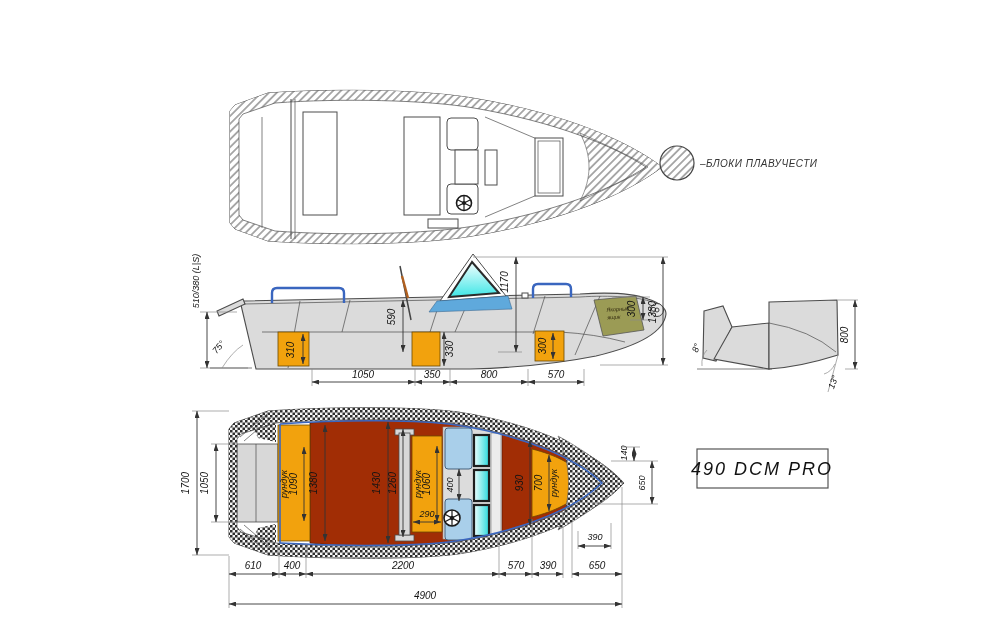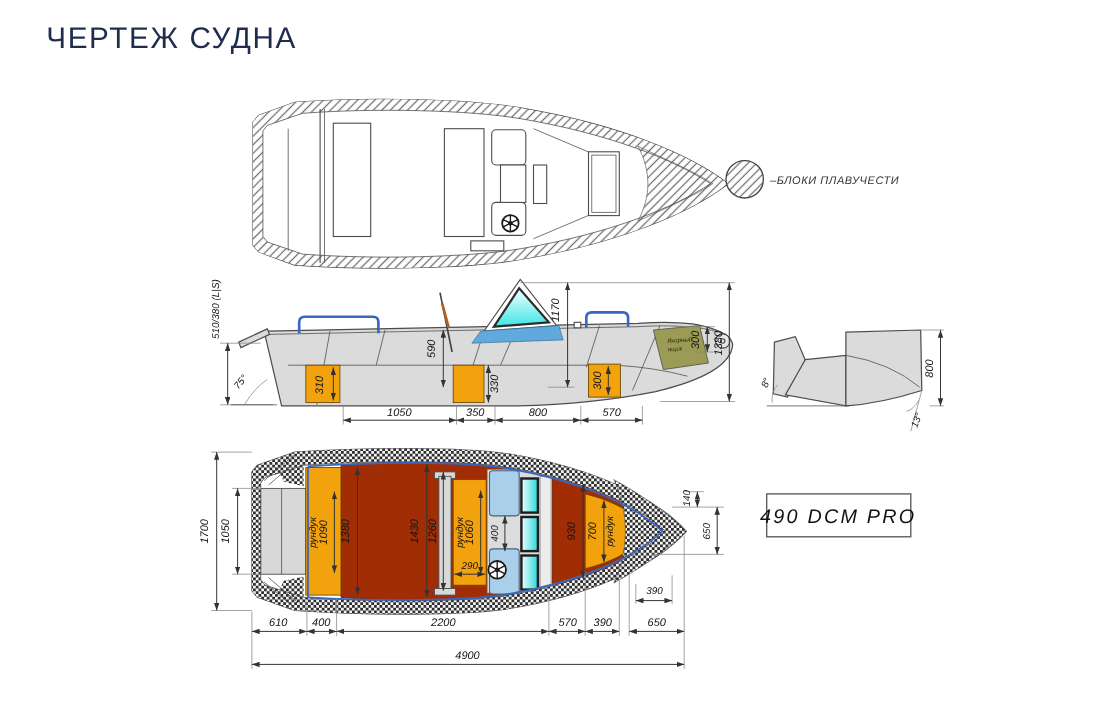--- a/index.html
+++ b/index.html
@@ -24,21 +24,20 @@
   .dt{font:italic 10px "Liberation Sans",sans-serif;fill:#141414;text-anchor:middle}
   .dt9{font-size:9px}
   .dt5{font:italic 5.5px "Liberation Sans",sans-serif;fill:#332a10;text-anchor:middle}
   .legend-t{font:italic 10px "Liberation Sans",sans-serif;fill:#333;letter-spacing:.5px}
   .badge-t{font:italic 18px "Liberation Sans",sans-serif;fill:#111;letter-spacing:2px;text-anchor:middle}
 </style>
 </head>
 <body>
 
 <div class="stage">
-  <h1 class="title">ЧЕРТЕЖ СУДНА</h1>
 
   <svg width="1001" height="644" viewBox="0 0 1001 644">
     <defs>
       <marker id="ar" markerUnits="userSpaceOnUse" markerWidth="7" markerHeight="5" refX="7" refY="2.5" orient="auto-start-reverse">
         <path d="M0,0 L7,2.5 L0,5 Z" fill="#333"></path>
       </marker>
       <pattern id="ha" patternUnits="userSpaceOnUse" width="5.5" height="5.5" patternTransform="rotate(45)">
         <rect width="5.5" height="5.5" fill="#fff"></rect>
         <line x1="2.75" y1="0" x2="2.75" y2="5.5" stroke="#6a6a6a" stroke-width="1.1"></line>
       </pattern>

